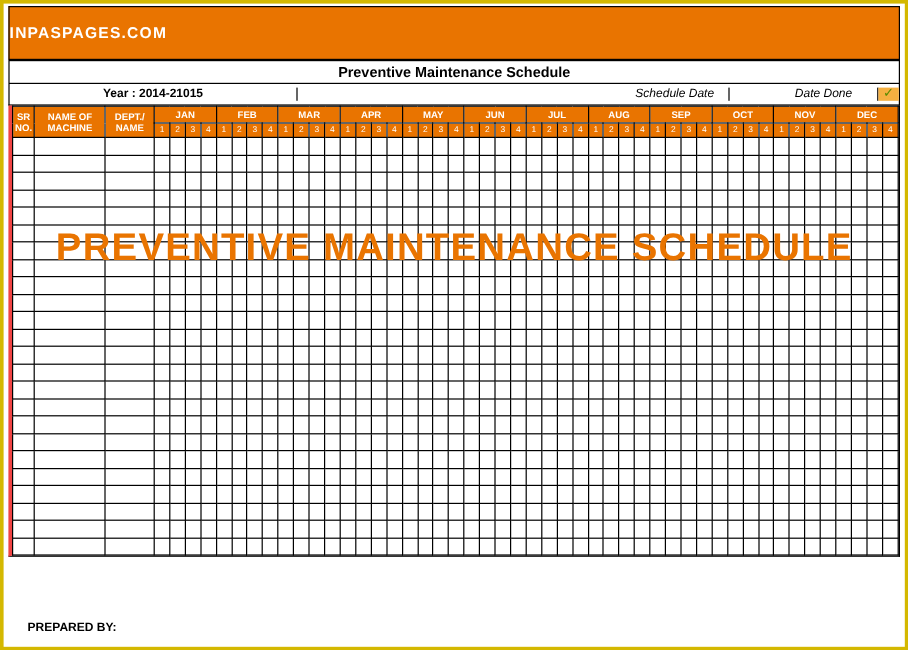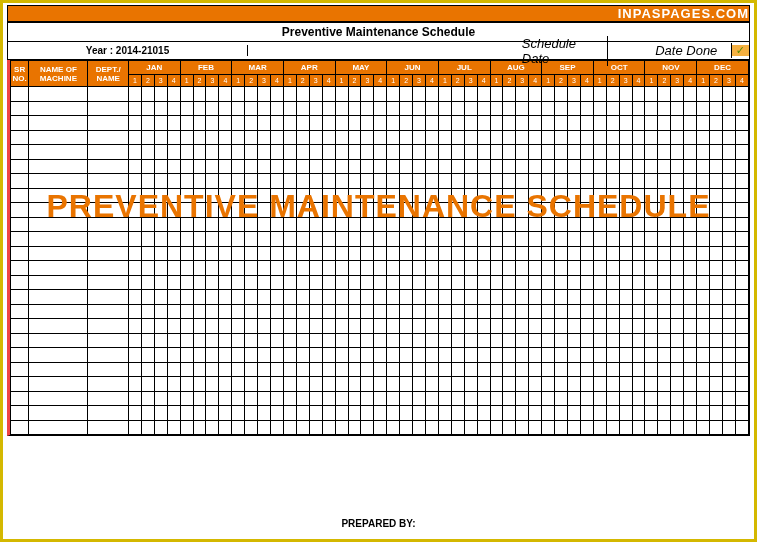--- a/index.html
+++ b/index.html
@@ -8,24 +8,24 @@
     background: #fff;
     width: 757px;
     height: 542px;
     border: 3px solid #d4b800;
     position: relative;
     overflow: hidden;
   }
   .header-bar {
     background: #e97400;
     color: #fff;
-    text-align: right;
+    text-align: left;
     font-weight: bold;
     font-size: 13px;
-    padding: 0 0;
+    padding: 14px 0;
     letter-spacing: 1px;
     border: 1px solid #000;
     margin: 2px 4px 0 4px;
   }
   .title-bar {
     border: 1px solid #000;
     text-align: center;
     font-weight: bold;
     font-size: 12px;
     padding: 2px 0;
@@ -44,21 +44,21 @@
   .info-row > div {
     border-right: 1px solid #000;
     display: flex;
     align-items: center;
     justify-content: center;
     padding: 0 4px;
   }
   .info-row > div:last-child { border-right: none; }
   .year-cell { flex: 0 0 240px; font-weight: bold; }
   .spacer-cell { flex: 1; }
-  .label-cell { flex: 0 0 90px; font-style: italic; font-size: 13px; }
+  .label-cell { flex: 0 0 90px; font-style: italic; font-size: 10px; }
   .swatch-yellow { flex: 0 0 14px; background: #ffff00; }
   .swatch-orange { flex: 0 0 14px; background: #f5b041; display:flex; align-items:center; justify-content:center; }
   .checkmark { color: #5a8c00; font-size: 11px; line-height:1; }
   .gap-cell { flex: 0 0 20px; }
 
   .grid-wrap {
     margin: 0 4px;
     border-left: 3px solid #ef4444;
     border-right: 1px solid #000;
     border-bottom: 1px solid #000;
@@ -111,21 +111,21 @@
   }
 
   .footer {
     position: absolute;
     bottom: 10px;
     left: 20px;
     right: 20px;
     font-size: 10px;
     font-weight: bold;
   }
-  .footer .row { display:flex; justify-content: center; margin-top: 18px; }
+  .footer .row { display:flex; justify-content: flex-start; margin-top: 18px; }
 </style>
 </head>
 <body>
 
 <div class="header-bar">INPASPAGES.COM</div>
 <div class="title-bar">Preventive Maintenance Schedule</div>
 
 <div class="info-row">
   <div class="year-cell">Year : 2014-21015</div>
   <div class="spacer-cell"></div>

